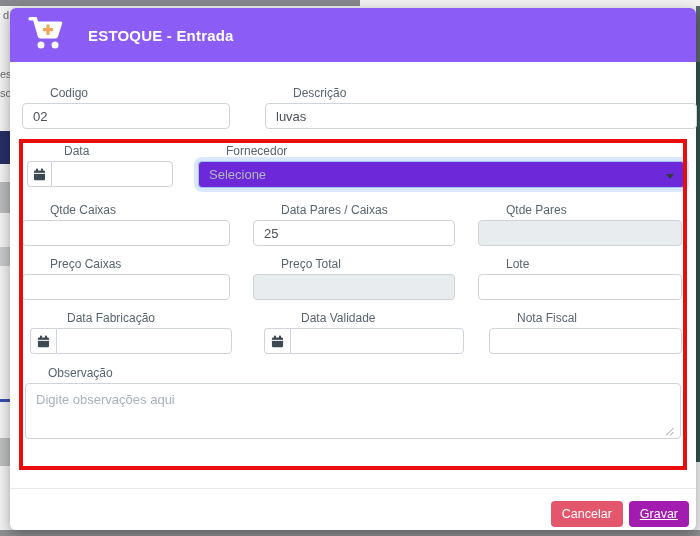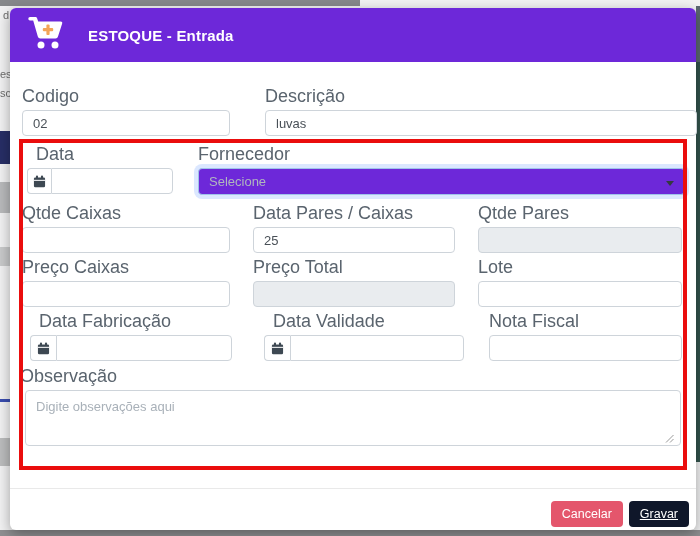--- a/index.html
+++ b/index.html
@@ -26,28 +26,28 @@
   .bg-right-teal { position:absolute; top:62px; right:0; width:4px; height:400px; background:#33544d; }
 
   
   .modal {
     position:absolute; left:10px; top:8px; width:686px; height:522px;
     background:#fff; border-radius:6px;
     box-shadow:0 4px 14px rgba(0,0,0,.35);
   }
   .mheader {
     position:absolute; top:0; left:0; right:0; height:54px;
-    background:#6d28d9; border-radius:6px 6px 0 0;
+    background:#8b5cf6; border-radius:6px 6px 0 0;
     display:flex; align-items:center; padding-left:16px;
   }
   .mtitle { color:#fff; font-size:15px; font-weight:bold; margin-left:22px; letter-spacing:.2px; }
 
   
   .field { position:absolute; }
-  .field label { display:block; font-size:18px; color:#5a646e; margin-bottom:3px; }
+  .field label { display:block; font-size:12px; color:#5a646e; margin-bottom:3px;margin-left:28px; }
   .field label.ind { padding-left:9px; }
   .tinput {
     width:100%; height:26px; border:1px solid #ced4da; border-radius:4px;
     padding:0 10px; font-size:13px; color:#495057; background:#fff; outline:none;
     font-family:"Liberation Sans", sans-serif;
   }
   .tinput::placeholder { color:#aab2ba; }
   .tinput:disabled, .tinput.disabled { background:#e9ecef; }
   .igroup { display:flex; width:100%; height:26px; }
   .addon {
@@ -90,21 +90,21 @@
     position:absolute; left:0; right:0; top:480px; height:50px;
     border-top:1px solid #e9e9e9;
     display:flex; align-items:center; justify-content:flex-end;
     gap:6px; padding-right:7px;
   }
   .btn {
     border:none; border-radius:4px; color:#fff; font-size:12.5px;
     padding:6px 11px; cursor:pointer; font-family:"Liberation Sans", sans-serif;
   }
   .btn-cancel { background:#e4566c; }
-  .btn-save   { background:#0f172a;text-decoration:underline; }
+  .btn-save   { background:#a21caf;text-decoration:underline; }
 
   
   .f-codigo   { left:12px;  top:78px;  width:208px; }
   .f-desc     { left:255px; top:78px;  width:432px; }
   .f-data     { left:17px;  top:136px; width:146px; }
   .f-forn     { left:188px; top:136px; width:487px; }
   .f-qtdec    { left:12px;  top:195px; width:208px; }
   .f-qtdepc   { left:243px; top:195px; width:202px; }
   .f-qtdep    { left:468px; top:195px; width:204px; }
   .f-precoc   { left:12px;  top:249px; width:208px; }

